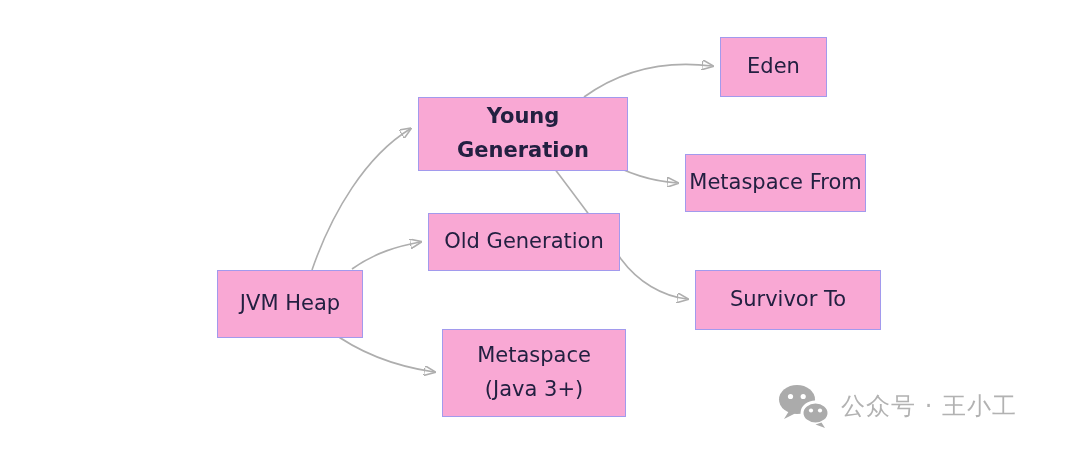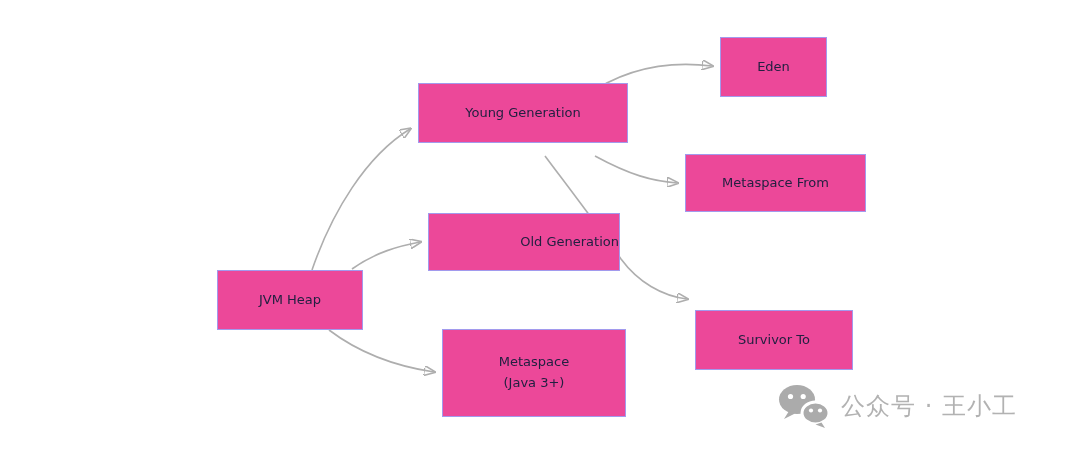--- a/index.html
+++ b/index.html
@@ -3,22 +3,22 @@
 <meta charset="utf-8">
 <style>
   html,body { margin:0; padding:0; background:#ffffff; }
   .canvas {
     position:relative; width:1080px; height:454px; background:#ffffff;
     font-family:"DejaVu Sans", "Liberation Sans", sans-serif; overflow:hidden;
   }
   .edges { position:absolute; left:0; top:0; width:1080px; height:454px; }
   .edges path { stroke:#AEAEAE; stroke-width:1.6; fill:none; }
   .node {
-    position:absolute; background:#ec4899; border:1.4px solid #A29AED;
-    color:#232041; font-size:13px; display:flex; flex-direction:column;
+    position:absolute; background:#f9a8d4; border:1.4px solid #A29AED;
+    color:#232041; font-size:21px; display:flex; flex-direction:column;
     align-items:center; justify-content:center; text-align:center;
     box-sizing:border-box; line-height:1.6;
   }
   .watermark {
     position:absolute; left:778px; top:382px; height:48px;
     display:flex; align-items:center; gap:11px;
     color:#B2B2B2; font-size:24px; letter-spacing:1px; white-space:pre;
   }
 </style>
 </head>
@@ -33,46 +33,46 @@
       </marker>
     </defs>
     <path d="M 312 270 C 332 212, 366 156, 410 129" marker-end="url(#arrow)"></path>
     <path d="M 352 269 C 376 252, 399 246, 420 242" marker-end="url(#arrow)"></path>
     <path d="M 329 330 C 358 352, 394 366, 434 372" marker-end="url(#arrow)"></path>
     <path d="M 584 97 C 620 71, 664 60, 712 66" marker-end="url(#arrow)"></path>
     <path d="M 595 156 C 630 175, 652 181, 677 183" marker-end="url(#arrow)"></path>
     <path d="M 545 156 C 575 196, 607 238, 621 259 C 638 282, 662 296, 687 299" marker-end="url(#arrow)"></path>
   </svg>
 
-  <div class="node" style="left:217px; top:270px; width:146px; height:60px;">
+  <div class="node" style="left:217px; top:270px; width:146px; height:68px;">
     <span>JVM Heap</span>
   </div>
 
-  <div class="node" style="left:418px; top:83px; width:210px; height:60px;">
+  <div class="node" style="left:418px; top:97px; width:210px; height:74px;font-weight:bold;">
     <span>Young Generation</span>
   </div>
 
-  <div class="node" style="left:428px; top:213px; width:192px; height:58px;align-items:flex-end;">
+  <div class="node" style="left:428px; top:213px; width:192px; height:58px;">
     <span>Old Generation</span>
   </div>
 
   <div class="node" style="left:442px; top:329px; width:184px; height:88px;">
     <span>Metaspace</span>
     <span>(Java 3+)</span>
   </div>
 
   <div class="node" style="left:720px; top:37px; width:107px; height:60px;">
     <span>Eden</span>
   </div>
 
   <div class="node" style="left:685px; top:154px; width:181px; height:58px;">
     <span>Metaspace From</span>
   </div>
 
-  <div class="node" style="left:695px; top:270px; width:158px; height:60px;margin-top:40px;">
+  <div class="node" style="left:695px; top:270px; width:186px; height:60px;">
     <span>Survivor To</span>
   </div>
 
   <div class="watermark">
     <svg width="52" height="44" viewBox="0 0 52 44">
       <ellipse cx="19" cy="15.5" rx="18" ry="14.5" fill="#ABABAB"></ellipse>
       <path d="M11 27 L6 35 L17 29.5 Z" fill="#ABABAB"></path>
       <circle cx="12.5" cy="12.5" r="2.6" fill="#ffffff"></circle>
       <circle cx="25.2" cy="12.5" r="2.6" fill="#ffffff"></circle>
       <ellipse cx="37.5" cy="29" rx="13.5" ry="11" fill="#ABABAB" stroke="#ffffff" stroke-width="3"></ellipse>

